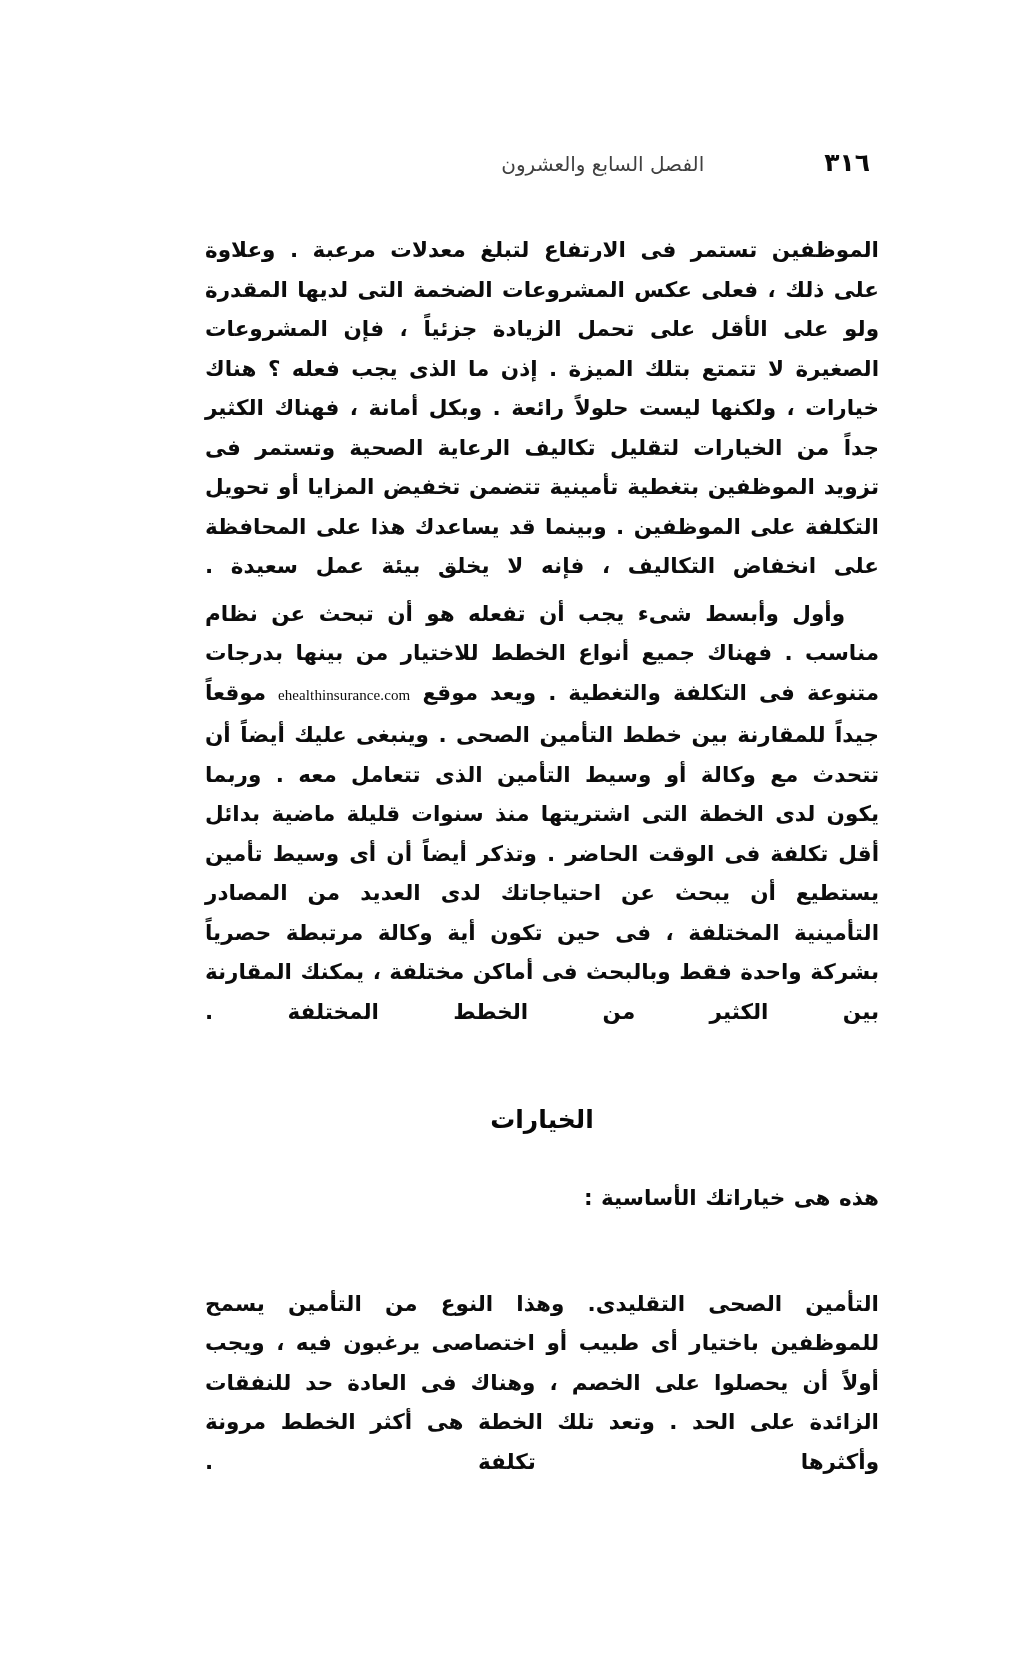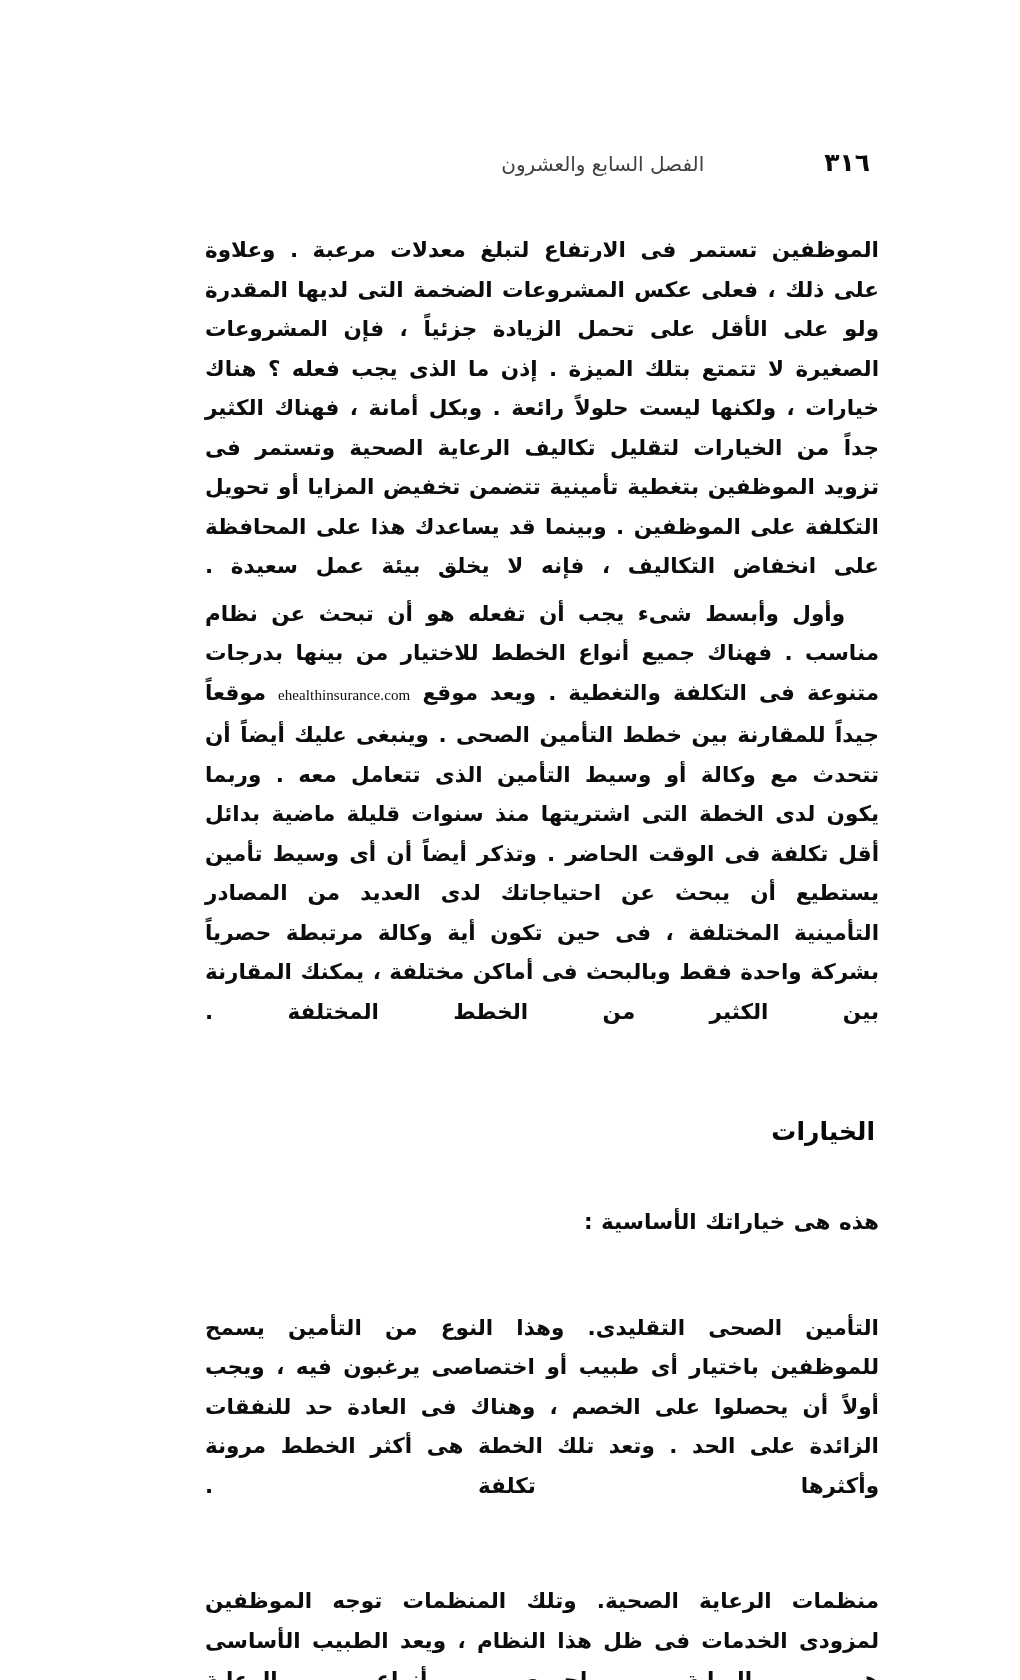--- a/index.html
+++ b/index.html
@@ -81,24 +81,24 @@
     font-family: "Liberation Serif", "DejaVu Serif", serif;
     font-weight: 400;
     font-size: 15px;
     direction: ltr;
     unicode-bidi: isolate;
     letter-spacing: 0.1px;
   }
 
   
   h2.section-heading {
-    margin: 12px;
+    margin: 0;
     font-size: 25px;
     font-weight: 700;
-    text-align: right;
+    text-align: center;
     color: #080808;
     letter-spacing: 0px;
   }
 
   .lead-term {
     font-weight: 700;
     letter-spacing: -1.2px;
   }
 
   
@@ -144,18 +144,17 @@
     <div class="sp-36"></div>
 
     <p class="body last-natural">هذه هى خياراتك الأساسية :</p>
 
     <div class="sp-50"></div>
 
     <p class="body"><span class="lead-term">التأمين الصحى التقليدى</span><span>. وهذا النوع من التأمين يسمح للموظفين باختيار أى طبيب أو اختصاصى يرغبون فيه ، ويجب أولاً أن يحصلوا على الخصم ، وهناك فى العادة حد للنفقات الزائدة على الحد . وتعد تلك الخطة هى أكثر الخطط مرونة وأكثرها تكلفة .</span></p>
 
     <div class="sp-60"></div>
 
-    <p class="body"><span class="lead-term">منظمات الرعاية الصحية</span><span>. وتلك المنظمات توجه الموظفين لمزودى الخدمات فى ظل هذا النظام ، ويعد الطبيب الأساسى هو البوابة لجميع أنواع الرعاية</span></p>
 
   </div>
 
 
 </div>
 
 </body></html>

